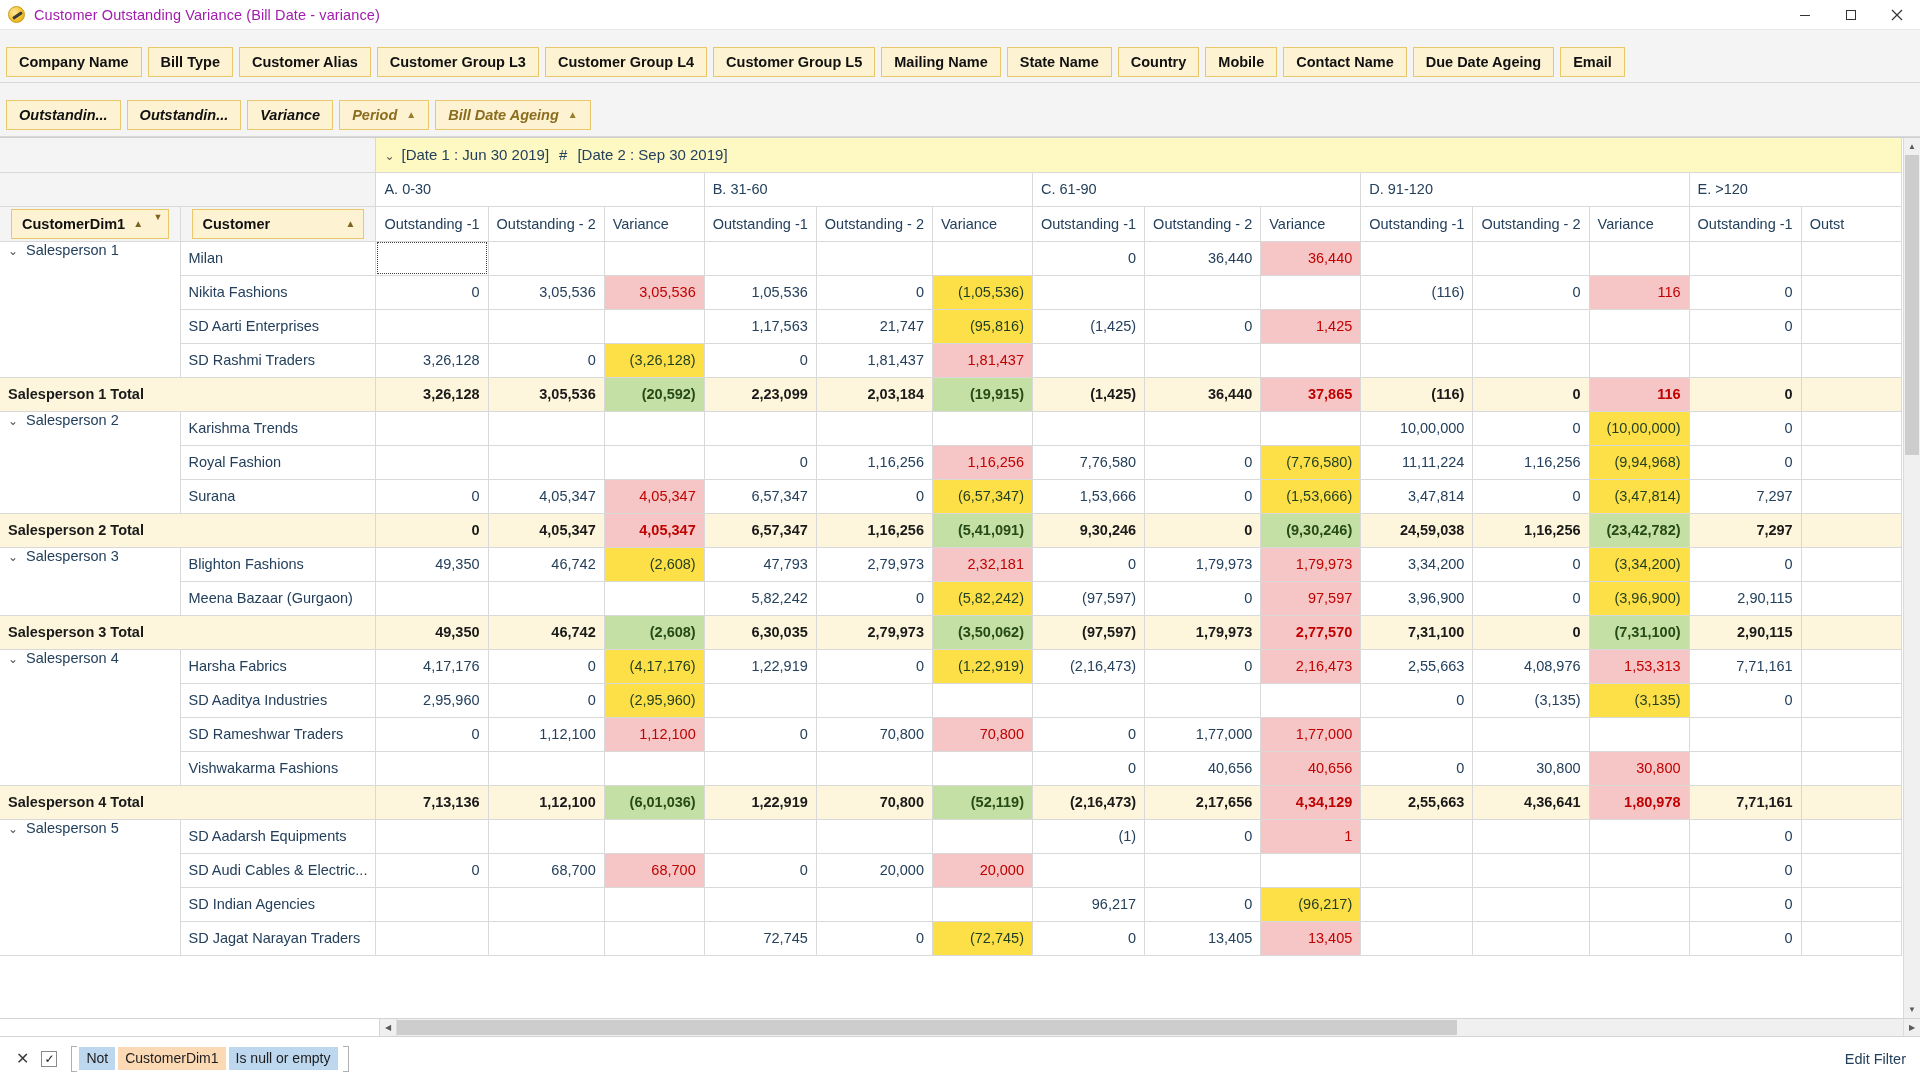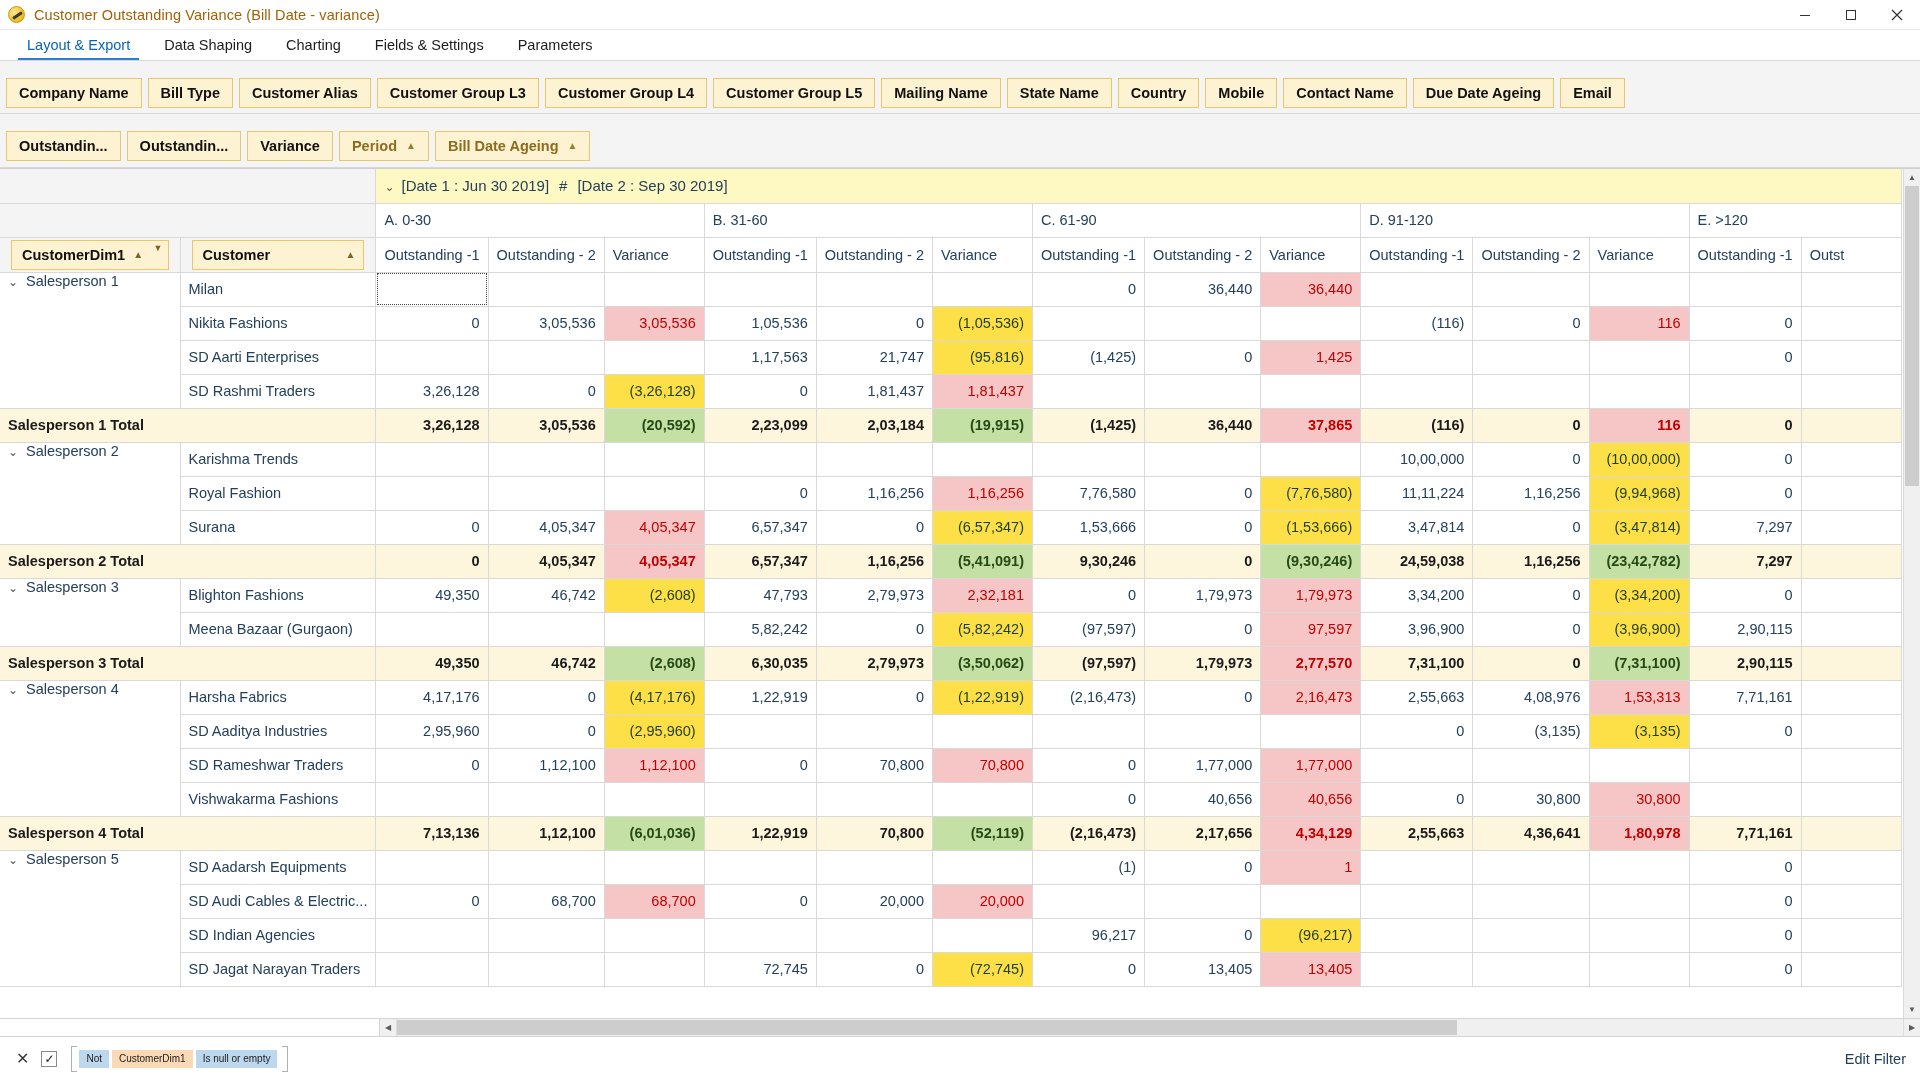--- a/index.html
+++ b/index.html
@@ -31,21 +31,21 @@
     border: 1px solid #c79a16;
     position: relative; flex: none;
     margin-right: 9px;
   }
   .app-icon::after {
     content: ""; position: absolute; left: 3px; top: 7px;
     width: 11px; height: 3px; background: #3a3a3a;
     transform: rotate(-35deg); border-radius: 1px;
   }
   .title-text {
-    font-size: 14.5px; color: #a16207; letter-spacing: 0.1px;
+    font-size: 14.5px; color: #a21caf; letter-spacing: 0.1px;
     white-space: nowrap;
   }
   .win-buttons { margin-left: auto; display: flex; height: 30px; }
   .win-btn {
     width: 46px; height: 30px;
     display: flex; align-items: center; justify-content: center;
     color: #333;
   }
   .win-btn svg { display: block; }
 
@@ -86,21 +86,21 @@
     margin-right: 6px;
     font-size: 14.5px;
     font-weight: bold;
     color: #111;
     white-space: nowrap;
   }
   .chip.sorted { color: #8a6d1f; font-weight: bold; }
   .chip .sortarrow {
     margin-left: 9px; font-size: 10px; color: #9a7c2a; line-height: 1;
   }
-  .fieldzone.zone2 { background: #f4f4f4; padding-bottom: 6px; }
+  .fieldzone.zone2 { background: #f4f4f4; padding-bottom: 6px; font-style: italic; }
 
   
   .gridwrap {
     flex: 1 1 auto;
     display: flex; flex-direction: column;
     background: #ffffff;
     overflow: hidden;
     border-top: 1px solid #cfcfcf;
   }
   .gridscroll {
@@ -226,21 +226,21 @@
     position: relative; padding: 0 8px;
     height: 26px;
   }
   .fb-expr::before, .fb-expr::after {
     content: ""; position: absolute; top: 0; bottom: 0; width: 5px;
     border: 1px solid #b0b0b0;
   }
   .fb-expr::before { left: 0; border-right: none; }
   .fb-expr::after { right: 0; border-left: none; }
   .tok {
-    font-size: 10px; padding: 3px 7px; margin-right: 3px;
+    font-size: 14px; padding: 3px 7px; margin-right: 3px;
     color: #1d1d1d; line-height: 1.2;
   }
   .tok.op { background: #bdd7ee; }
   .tok.field { background: #fbd9b5; }
   .tok.cond { background: #bdd7ee; }
   .fb-edit {
     margin-left: auto; font-size: 14.5px; color: #24405c;
   }
 
   
@@ -277,27 +277,20 @@
           </svg>
       </div>
       <div class="win-btn close">
         <svg width="12" height="12" viewBox="0 0 12 12">
             <path d="M1 1 L11 11 M11 1 L1 11" stroke="#333" stroke-width="1.2" fill="none"></path>
           </svg>
       </div>
     </div>
   </div>
 
-  <div class="ribbon">
-    <div class="ribbon-tab active">Layout &amp; Export</div>
-    <div class="ribbon-tab">Data Shaping</div>
-    <div class="ribbon-tab">Charting</div>
-    <div class="ribbon-tab">Fields &amp; Settings</div>
-    <div class="ribbon-tab">Parameters</div>
-  </div>
 
   <div class="fieldzone">
     <div class="chiprow" id="chiprow1">
         <div class="chip">
           <span>Company Name</span>
         </div>
         <div class="chip">
           <span>Bill Type</span>
         </div>
         <div class="chip">

